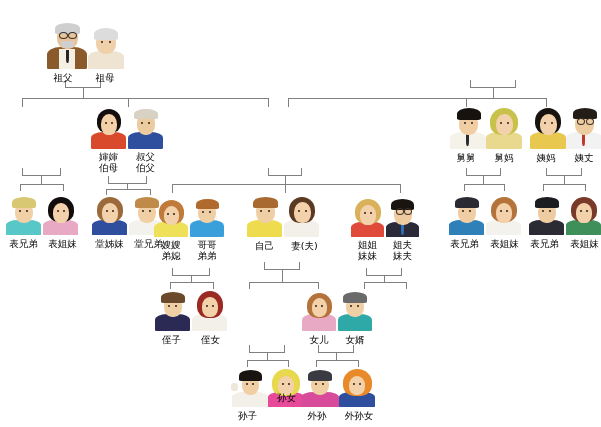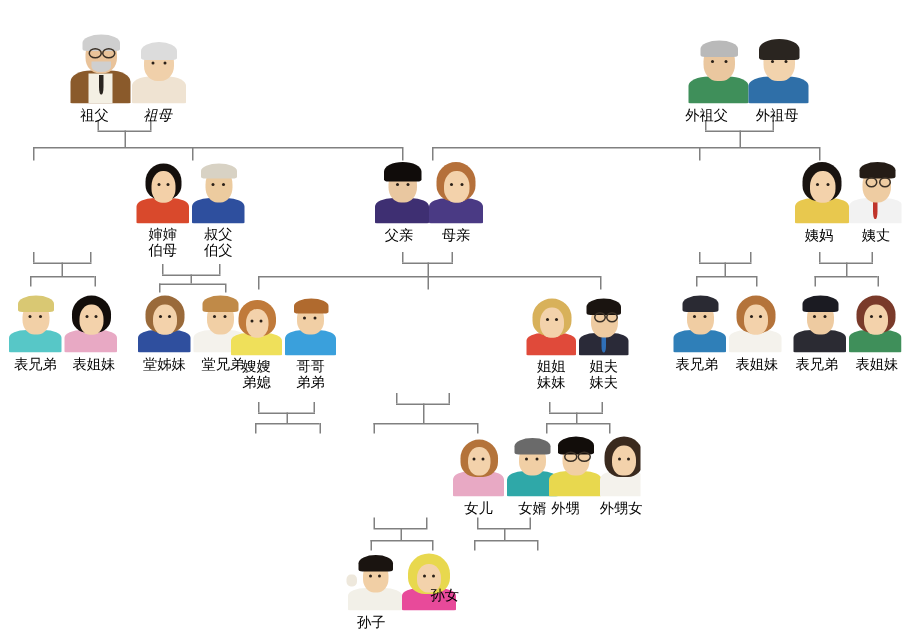--- a/index.html
+++ b/index.html
@@ -181,49 +181,25 @@
         <div class="body" style="left:2px;bottom:0;width:36px;height:18px;background:#efe3d2;"></div>
         <div class="head" style="left:10px;bottom:15px;width:20px;height:23px;background:#f0d0aa;"></div>
         <div class="hair" style="left:8px;bottom:29px;width:24px;height:12px;background:#dcdcdc;"></div>
         <div class="eye" style="left:15px;bottom:26px;width:2px;height:2px;"></div>
         <div class="eye" style="left:23px;bottom:26px;width:2px;height:2px;"></div>
       </div>
     </div>
     <div class="lbl" style="left:0px;top:50px;width:42px;">
       <span>祖父</span>
     </div>
-    <div class="lbl" style="left:42px;top:50px;width:42px;font-style:italic;">
+    <div class="lbl" style="left:42px;top:50px;width:42px;">
       <span>祖母</span>
     </div>
   </div>
 
-  <div class="node" style="left:450px;top:22px;width:92px;height:58px;">
-    <div class="portrait" style="width:92px;height:47px;">
-      <div class="pp" style="left:8px;width:42px;height:45px;">
-        <div class="body" style="left:1px;bottom:0;width:40px;height:18px;background:#3f8f5a;"></div>
-        <div class="head" style="left:11px;bottom:15px;width:21px;height:25px;background:#eac79f;"></div>
-        <div class="hair" style="left:9px;bottom:31px;width:25px;height:11px;background:#b9b9b9;"></div>
-        <div class="eye" style="left:16px;bottom:27px;width:2px;height:2px;"></div>
-        <div class="eye" style="left:25px;bottom:27px;width:2px;height:2px;"></div>
-      </div>
-      <div class="pp" style="left:48px;width:42px;height:45px;">
-        <div class="body" style="left:1px;bottom:0;width:40px;height:18px;background:#2f6fa8;"></div>
-        <div class="head" style="left:11px;bottom:15px;width:21px;height:25px;background:#f2d3ad;"></div>
-        <div class="hair" style="left:8px;bottom:29px;width:27px;height:14px;background:#2a2520;"></div>
-        <div class="eye" style="left:16px;bottom:27px;width:2px;height:2px;"></div>
-        <div class="eye" style="left:25px;bottom:27px;width:2px;height:2px;"></div>
-      </div>
-    </div>
-    <div class="lbl" style="left:-2px;top:50px;width:46px;">
-      <span>外祖父</span>
-    </div>
-    <div class="lbl" style="left:44px;top:50px;width:48px;">
-      <span>外祖母</span>
-    </div>
-  </div>
 
 
   <div class="node" style="left:90px;top:107px;width:74px;height:70px;">
     <div class="portrait" style="width:74px;height:42px;">
       <div class="pp" style="left:0px;width:37px;height:42px;">
         <div class="body" style="left:1px;bottom:0;width:35px;height:17px;background:#d9492c;"></div>
         <div class="head" style="left:10px;bottom:14px;width:18px;height:23px;background:#f3d0a8;"></div>
         <div class="hair2" style="left:7px;bottom:16px;width:24px;height:24px;background:#140f0c;"></div>
         <div class="head" style="left:11px;bottom:14px;width:16px;height:21px;background:#f3d0a8;"></div>
         <div class="eye" style="left:15px;bottom:25px;width:2px;height:2px;"></div>
@@ -240,46 +216,47 @@
     <div class="lbl lbl2" style="left:0px;top:45px;width:37px;">
       <span>婶婶</span>
       <span>伯母</span>
     </div>
     <div class="lbl lbl2" style="left:37px;top:45px;width:37px;">
       <span>叔父</span>
       <span>伯父</span>
     </div>
   </div>
 
-  <div class="node" style="left:247px;top:107px;width:76px;height:62px;">
+
+  <div class="node" style="left:447px;top:107px;width:76px;height:62px;">
     <div class="portrait" style="width:76px;height:42px;">
       <div class="pp" style="left:2px;width:38px;height:42px;">
-        <div class="body" style="left:1px;bottom:0;width:36px;height:17px;background:#3e2f72;"></div>
-        <div class="head" style="left:10px;bottom:14px;width:19px;height:23px;background:#e9c7a0;"></div>
-        <div class="hair" style="left:7px;bottom:28px;width:25px;height:13px;background:#100c0a;"></div>
+        <div class="body" style="left:1px;bottom:0;width:36px;height:17px;background:#f5f2ea;"></div>
+        <div class="tie" style="left:17px;bottom:3px;height:13px;background:#2a2a33;width:3px;"></div>
+        <div class="head" style="left:10px;bottom:14px;width:19px;height:23px;background:#f0cda3;"></div>
+        <div class="hair" style="left:8px;bottom:29px;width:24px;height:12px;background:#17120e;"></div>
         <div class="eye" style="left:15px;bottom:25px;width:2px;height:2px;"></div>
         <div class="eye" style="left:22px;bottom:25px;width:2px;height:2px;"></div>
       </div>
       <div class="pp" style="left:38px;width:38px;height:42px;">
-        <div class="body" style="left:1px;bottom:0;width:36px;height:17px;background:#4a3a84;"></div>
+        <div class="body" style="left:1px;bottom:0;width:36px;height:17px;background:#e9d98f;"></div>
         <div class="head" style="left:10px;bottom:14px;width:19px;height:23px;background:#f3d2ab;"></div>
-        <div class="hair2" style="left:6px;bottom:15px;width:26px;height:26px;background:#b5703a;"></div>
+        <div class="hair2" style="left:5px;bottom:14px;width:28px;height:27px;background:#c9c24a;"></div>
         <div class="head" style="left:11px;bottom:14px;width:17px;height:21px;background:#f3d2ab;"></div>
         <div class="eye" style="left:15px;bottom:25px;width:2px;height:2px;"></div>
         <div class="eye" style="left:22px;bottom:25px;width:2px;height:2px;"></div>
       </div>
     </div>
     <div class="lbl" style="left:0px;top:45px;width:38px;">
-      <span>父亲</span>
+      <span>舅舅</span>
     </div>
     <div class="lbl" style="left:38px;top:45px;width:38px;">
-      <span>母亲</span>
-    </div>
-  </div>
-
+      <span>舅妈</span>
+    </div>
+  </div>
 
   <div class="node" style="left:527px;top:107px;width:76px;height:62px;">
     <div class="portrait" style="width:76px;height:42px;">
       <div class="pp" style="left:2px;width:38px;height:42px;">
         <div class="body" style="left:1px;bottom:0;width:36px;height:17px;background:#e8c84e;"></div>
         <div class="head" style="left:10px;bottom:14px;width:19px;height:23px;background:#f3d2ab;"></div>
         <div class="hair2" style="left:6px;bottom:15px;width:26px;height:26px;background:#191310;"></div>
         <div class="head" style="left:11px;bottom:14px;width:17px;height:21px;background:#f3d2ab;"></div>
         <div class="eye" style="left:15px;bottom:25px;width:2px;height:2px;"></div>
         <div class="eye" style="left:22px;bottom:25px;width:2px;height:2px;"></div>
@@ -374,20 +351,45 @@
     <div class="lbl lbl2" style="left:0px;top:43px;width:36px;">
       <span>嫂嫂</span>
       <span>弟媳</span>
     </div>
     <div class="lbl lbl2" style="left:36px;top:43px;width:36px;">
       <span>哥哥</span>
       <span>弟弟</span>
     </div>
   </div>
 
+  <div class="node" style="left:246px;top:195px;width:74px;height:60px;">
+    <div class="portrait" style="width:74px;height:42px;">
+      <div class="pp" style="left:0px;width:37px;height:42px;">
+        <div class="body" style="left:1px;bottom:0;width:35px;height:17px;background:#eedc4e;"></div>
+        <div class="head" style="left:10px;bottom:14px;width:19px;height:23px;background:#f1cfa5;"></div>
+        <div class="hair" style="left:7px;bottom:29px;width:25px;height:11px;background:#a86a30;"></div>
+        <div class="eye" style="left:14px;bottom:25px;width:2px;height:2px;"></div>
+        <div class="eye" style="left:22px;bottom:25px;width:2px;height:2px;"></div>
+      </div>
+      <div class="pp" style="left:37px;width:37px;height:42px;">
+        <div class="body" style="left:1px;bottom:0;width:35px;height:17px;background:#f2f0e8;"></div>
+        <div class="head" style="left:10px;bottom:14px;width:19px;height:23px;background:#f3d2ab;"></div>
+        <div class="hair2" style="left:6px;bottom:14px;width:26px;height:26px;background:#5a3a22;"></div>
+        <div class="head" style="left:11px;bottom:14px;width:17px;height:21px;background:#f3d2ab;"></div>
+        <div class="eye" style="left:15px;bottom:25px;width:2px;height:2px;"></div>
+        <div class="eye" style="left:22px;bottom:25px;width:2px;height:2px;"></div>
+      </div>
+    </div>
+    <div class="lbl" style="left:0px;top:45px;width:37px;">
+      <span>自己</span>
+    </div>
+    <div class="lbl" style="left:37px;top:45px;width:43px;">
+      <span>妻(夫)</span>
+    </div>
+  </div>
 
   <div class="node" style="left:350px;top:197px;width:70px;height:68px;">
     <div class="portrait" style="width:70px;height:40px;">
       <div class="pp" style="left:0px;width:35px;height:40px;">
         <div class="body" style="left:1px;bottom:0;width:33px;height:15px;background:#e04a3a;"></div>
         <div class="head" style="left:9px;bottom:12px;width:18px;height:22px;background:#f3d2ab;"></div>
         <div class="hair2" style="left:5px;bottom:13px;width:26px;height:25px;background:#d8b15a;"></div>
         <div class="head" style="left:10px;bottom:12px;width:16px;height:20px;background:#f3d2ab;"></div>
         <div class="eye" style="left:14px;bottom:23px;width:2px;height:2px;"></div>
         <div class="eye" style="left:20px;bottom:23px;width:2px;height:2px;"></div>
@@ -456,20 +458,45 @@
       </div>
     </div>
     <div class="lbl" style="left:-3px;top:43px;width:41px;">
       <span>表兄弟</span>
     </div>
     <div class="lbl" style="left:37px;top:43px;width:41px;">
       <span>表姐妹</span>
     </div>
   </div>
 
+  <div class="node" style="left:152px;top:289px;width:78px;height:58px;">
+    <div class="portrait" style="width:78px;height:42px;">
+      <div class="pp" style="left:2px;width:37px;height:42px;">
+        <div class="body" style="left:1px;bottom:0;width:35px;height:17px;background:#2a2a55;"></div>
+        <div class="head" style="left:10px;bottom:14px;width:18px;height:22px;background:#f1cfa5;"></div>
+        <div class="hair" style="left:7px;bottom:28px;width:24px;height:11px;background:#6a4a2a;"></div>
+        <div class="eye" style="left:14px;bottom:24px;width:2px;height:2px;"></div>
+        <div class="eye" style="left:21px;bottom:24px;width:2px;height:2px;"></div>
+      </div>
+      <div class="pp" style="left:39px;width:37px;height:42px;">
+        <div class="body" style="left:1px;bottom:0;width:35px;height:17px;background:#f2f0e8;"></div>
+        <div class="head" style="left:10px;bottom:14px;width:18px;height:22px;background:#f3d2ab;"></div>
+        <div class="hair2" style="left:6px;bottom:13px;width:26px;height:27px;background:#9a2a22;"></div>
+        <div class="head" style="left:11px;bottom:14px;width:16px;height:20px;background:#f3d2ab;"></div>
+        <div class="eye" style="left:15px;bottom:24px;width:2px;height:2px;"></div>
+        <div class="eye" style="left:21px;bottom:24px;width:2px;height:2px;"></div>
+      </div>
+    </div>
+    <div class="lbl" style="left:0px;top:45px;width:39px;">
+      <span>侄子</span>
+    </div>
+    <div class="lbl" style="left:39px;top:45px;width:39px;">
+      <span>侄女</span>
+    </div>
+  </div>
 
 
   <div class="node" style="left:301px;top:289px;width:72px;height:58px;">
     <div class="portrait" style="width:72px;height:42px;">
       <div class="pp" style="left:0px;width:36px;height:42px;">
         <div class="body" style="left:1px;bottom:0;width:34px;height:17px;background:#e8a9c4;"></div>
         <div class="head" style="left:10px;bottom:14px;width:17px;height:21px;background:#f3d2ab;"></div>
         <div class="hair2" style="left:6px;bottom:13px;width:25px;height:25px;background:#b4733a;"></div>
         <div class="head" style="left:11px;bottom:14px;width:15px;height:19px;background:#f3d2ab;"></div>
         <div class="eye" style="left:14px;bottom:24px;width:2px;height:2px;"></div>
@@ -484,45 +511,20 @@
       </div>
     </div>
     <div class="lbl" style="left:0px;top:45px;width:36px;">
       <span>女儿</span>
     </div>
     <div class="lbl" style="left:36px;top:45px;width:36px;">
       <span>女婿</span>
     </div>
   </div>
 
-  <div class="node" style="left:349px;top:289px;width:78px;height:58px;">
-    <div class="portrait" style="width:78px;height:42px;">
-      <div class="pp" style="left:16px;width:37px;height:42px;">
-        <div class="body" style="left:1px;bottom:0;width:35px;height:17px;background:#e8d84e;"></div>
-        <div class="head" style="left:10px;bottom:14px;width:18px;height:22px;background:#f1cfa5;"></div>
-        <div class="hair" style="left:7px;bottom:28px;width:24px;height:12px;background:#120d0a;"></div>
-        <div class="gls" style="left:11px;bottom:23px;width:7px;height:5px;"></div>
-        <div class="gls" style="left:20px;bottom:23px;width:7px;height:5px;"></div>
-      </div>
-      <div class="pp" style="left:50px;width:37px;height:42px;">
-        <div class="body" style="left:1px;bottom:0;width:30px;height:17px;background:#f4f2ec;"></div>
-        <div class="head" style="left:8px;bottom:14px;width:18px;height:22px;background:#f3d2ab;"></div>
-        <div class="hair2" style="left:4px;bottom:13px;width:26px;height:27px;background:#3a2a1e;"></div>
-        <div class="head" style="left:9px;bottom:14px;width:16px;height:20px;background:#f3d2ab;"></div>
-        <div class="eye" style="left:13px;bottom:24px;width:2px;height:2px;"></div>
-        <div class="eye" style="left:19px;bottom:24px;width:2px;height:2px;"></div>
-      </div>
-    </div>
-    <div class="lbl" style="left:11px;top:45px;width:34px;">
-      <span>外甥</span>
-    </div>
-    <div class="lbl" style="left:45px;top:45px;width:40px;">
-      <span>外甥女</span>
-    </div>
-  </div>
 
   <div class="node" style="left:227px;top:367px;width:80px;height:58px;">
     <div class="portrait" style="width:80px;height:40px;">
       <div class="pp" style="left:4px;width:38px;height:40px;">
         <div class="body" style="left:1px;bottom:0;width:36px;height:15px;background:#f2f0e8;"></div>
         <div class="head" style="left:11px;bottom:12px;width:17px;height:21px;background:#f1cfa5;"></div>
         <div class="hair" style="left:8px;bottom:26px;width:23px;height:11px;background:#1a1410;"></div>
         <div class="eye" style="left:15px;bottom:22px;width:2px;height:2px;"></div>
         <div class="eye" style="left:21px;bottom:22px;width:2px;height:2px;"></div>
         <div style="position:absolute;left:0px;bottom:16px;width:7px;height:8px;background:#eee8dc;border-radius:40%;"></div>
@@ -532,19 +534,44 @@
         <div class="head" style="left:10px;bottom:12px;width:18px;height:21px;background:#f3d2ab;"></div>
         <div class="hair2" style="left:5px;bottom:11px;width:28px;height:27px;background:#e8d84e;"></div>
         <div class="head" style="left:11px;bottom:12px;width:16px;height:19px;background:#f3d2ab;"></div>
         <div class="eye" style="left:15px;bottom:22px;width:2px;height:2px;"></div>
         <div class="eye" style="left:21px;bottom:22px;width:2px;height:2px;"></div>
       </div>
     </div>
     <div class="lbl" style="left:1px;top:43px;width:39px;">
       <span>孙子</span>
     </div>
-    <div class="lbl" style="left:40px;top:25px;width:39px;text-align:right;">
+    <div class="lbl" style="left:40px;top:25px;width:39px;">
       <span>孙女</span>
     </div>
   </div>
 
+  <div class="node" style="left:296px;top:367px;width:84px;height:58px;">
+    <div class="portrait" style="width:84px;height:40px;">
+      <div class="pp" style="left:4px;width:40px;height:40px;">
+        <div class="body" style="left:1px;bottom:0;width:38px;height:15px;background:#d84a9a;"></div>
+        <div class="head" style="left:11px;bottom:12px;width:18px;height:21px;background:#f1cfa5;"></div>
+        <div class="hair" style="left:8px;bottom:26px;width:24px;height:11px;background:#3a3a42;"></div>
+        <div class="eye" style="left:15px;bottom:22px;width:2px;height:2px;"></div>
+        <div class="eye" style="left:22px;bottom:22px;width:2px;height:2px;"></div>
+      </div>
+      <div class="pp" style="left:42px;width:40px;height:40px;">
+        <div class="body" style="left:1px;bottom:0;width:36px;height:15px;background:#2f4f9e;"></div>
+        <div class="head" style="left:10px;bottom:12px;width:18px;height:21px;background:#f3d2ab;"></div>
+        <div class="hair2" style="left:5px;bottom:11px;width:29px;height:27px;background:#e88a2a;"></div>
+        <div class="head" style="left:11px;bottom:12px;width:16px;height:19px;background:#f3d2ab;"></div>
+        <div class="eye" style="left:15px;bottom:22px;width:2px;height:2px;"></div>
+        <div class="eye" style="left:21px;bottom:22px;width:2px;height:2px;"></div>
+      </div>
+    </div>
+    <div class="lbl" style="left:0px;top:43px;width:42px;">
+      <span>外孙</span>
+    </div>
+    <div class="lbl" style="left:42px;top:43px;width:42px;">
+      <span>外孙女</span>
+    </div>
+  </div>
 
 </div>
 
 </body></html>

